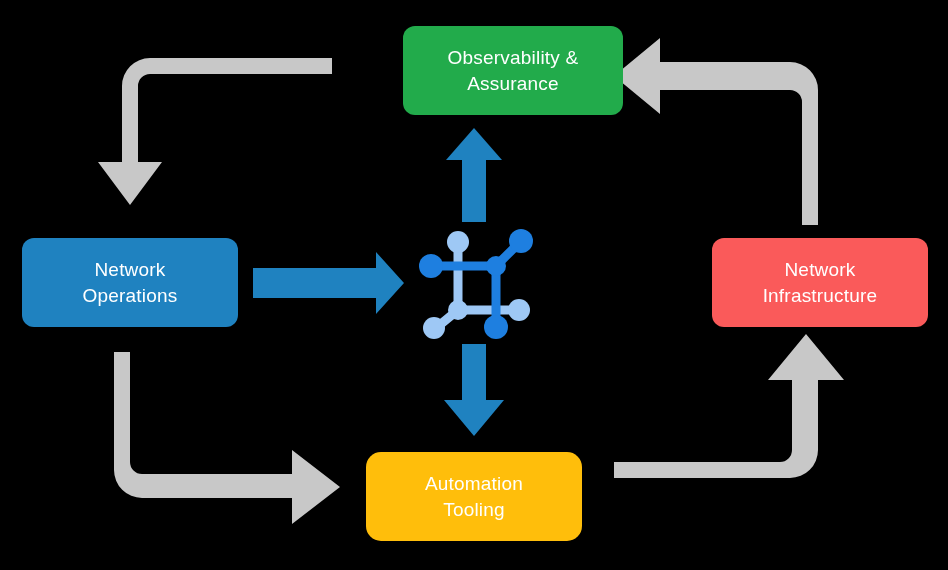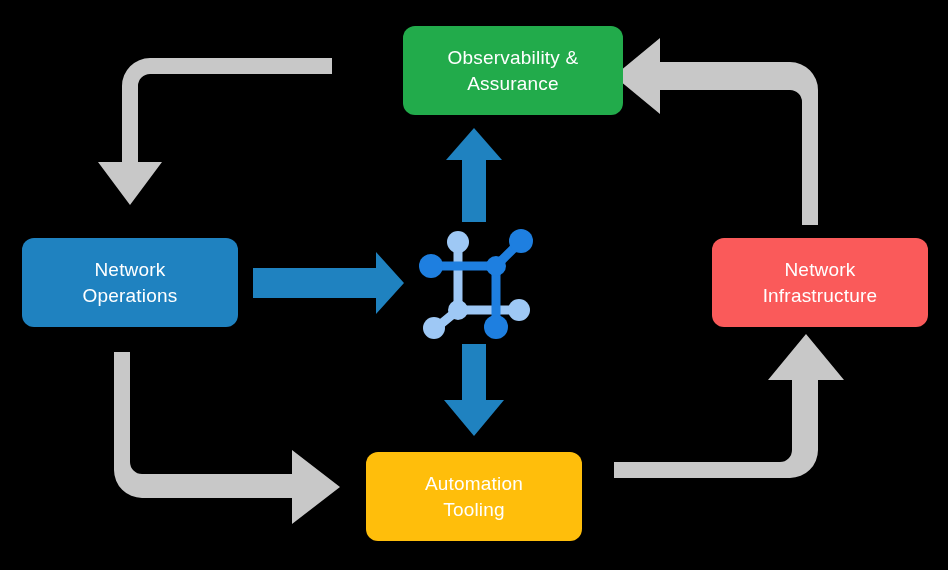--- a/index.html
+++ b/index.html
@@ -57,20 +57,21 @@
     left: 712px;
     top: 238px;
     width: 216px;
     height: 89px;
   }
   #box-automation-tooling {
     left: 366px;
     top: 452px;
     width: 216px;
     height: 89px;
+    border-radius: 15px;
   }
   #center-icon {
     position: absolute;
     left: 418px;
     top: 222px;
     width: 120px;
     height: 120px;
   }
   .svg-layer {
     position: absolute;

